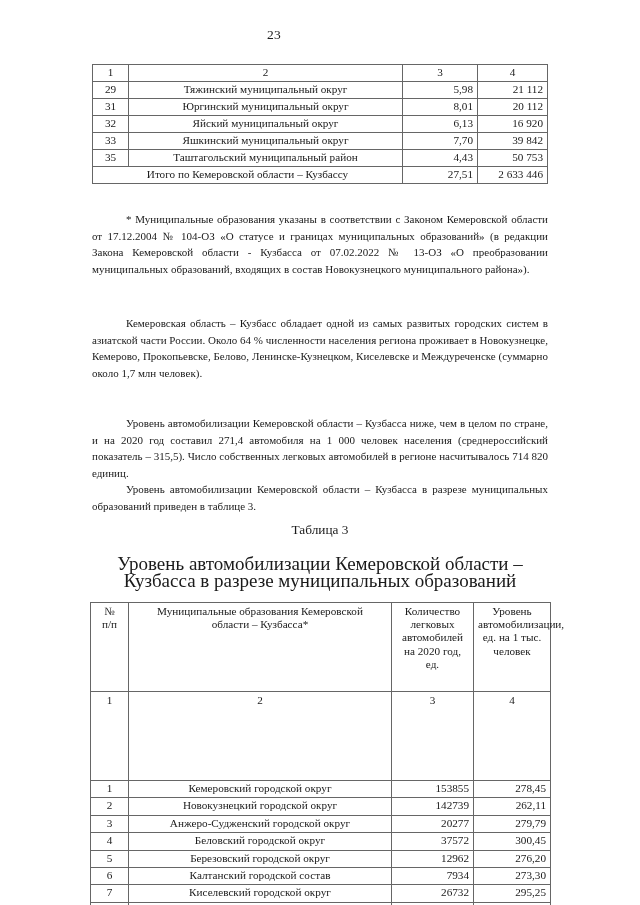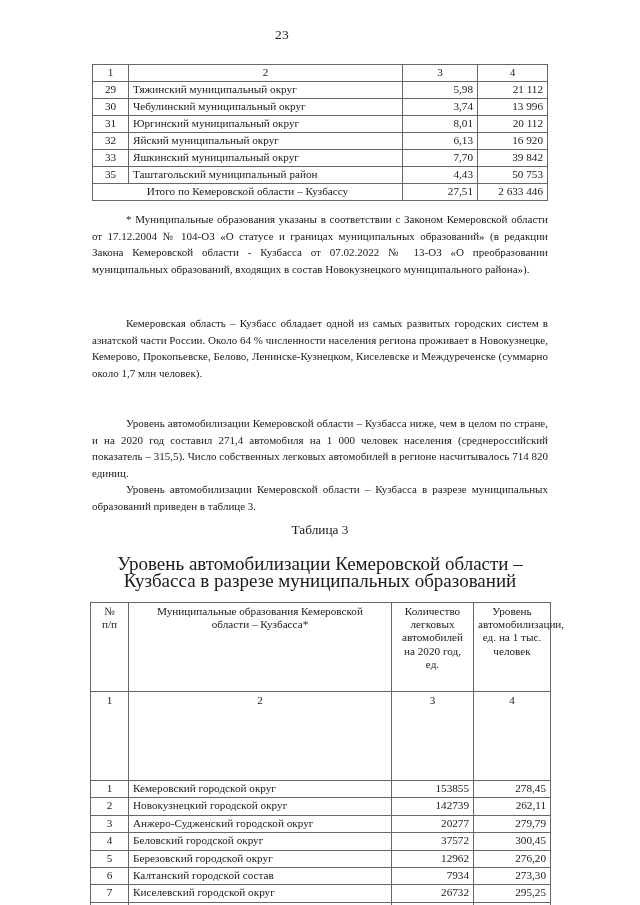--- a/index.html
+++ b/index.html
@@ -26,38 +26,37 @@
   
   .page-number {
     position: absolute;
     top: 28px;
     left: 0;
     width: 548px;
     text-align: center;
     font-size: 13.5px;
     line-height: 1;
     letter-spacing: 0.3px;
-    padding-left: 8px;
   }
 
   
   table.doc-table {
     border-collapse: collapse;
     table-layout: fixed;
     font-size: 11.2px;
     line-height: 1.12;
   }
   table.doc-table td,
   table.doc-table th {
     border: 1px solid #666666;
     padding: 1px 4px 2px 4px;
     vertical-align: top;
     font-weight: normal;
   }
-  .c-left  { text-align: left; margin-left: 40px; }
+  .c-left  { text-align: center; margin-left: 40px; }
   .c-right { text-align: right; margin-left: 26px; }
   .c-ctr   { text-align: center; }
 
   
   .table-top {
     position: absolute;
     top: 64px;
     left: 92px;
     width: 455px;
   }
@@ -146,26 +145,20 @@
         <td class="c-ctr">2</td>
         <td class="c-ctr">3</td>
         <td class="c-ctr">4</td>
       </tr>
 
       <tr>
         <td class="c-ctr">29</td>
         <td class="c-left">Тяжинский муниципальный округ</td>
         <td class="c-right">5,98</td>
         <td class="c-right">21 112</td>
-      </tr>
-      <tr>
-        <td class="c-ctr">30</td>
-        <td class="c-left">Чебулинский муниципальный округ</td>
-        <td class="c-right">3,74</td>
-        <td class="c-right">13 996</td>
       </tr>
       <tr>
         <td class="c-ctr">31</td>
         <td class="c-left">Юргинский муниципальный округ</td>
         <td class="c-right">8,01</td>
         <td class="c-right">20 112</td>
       </tr>
       <tr>
         <td class="c-ctr">32</td>
         <td class="c-left">Яйский муниципальный округ</td>

